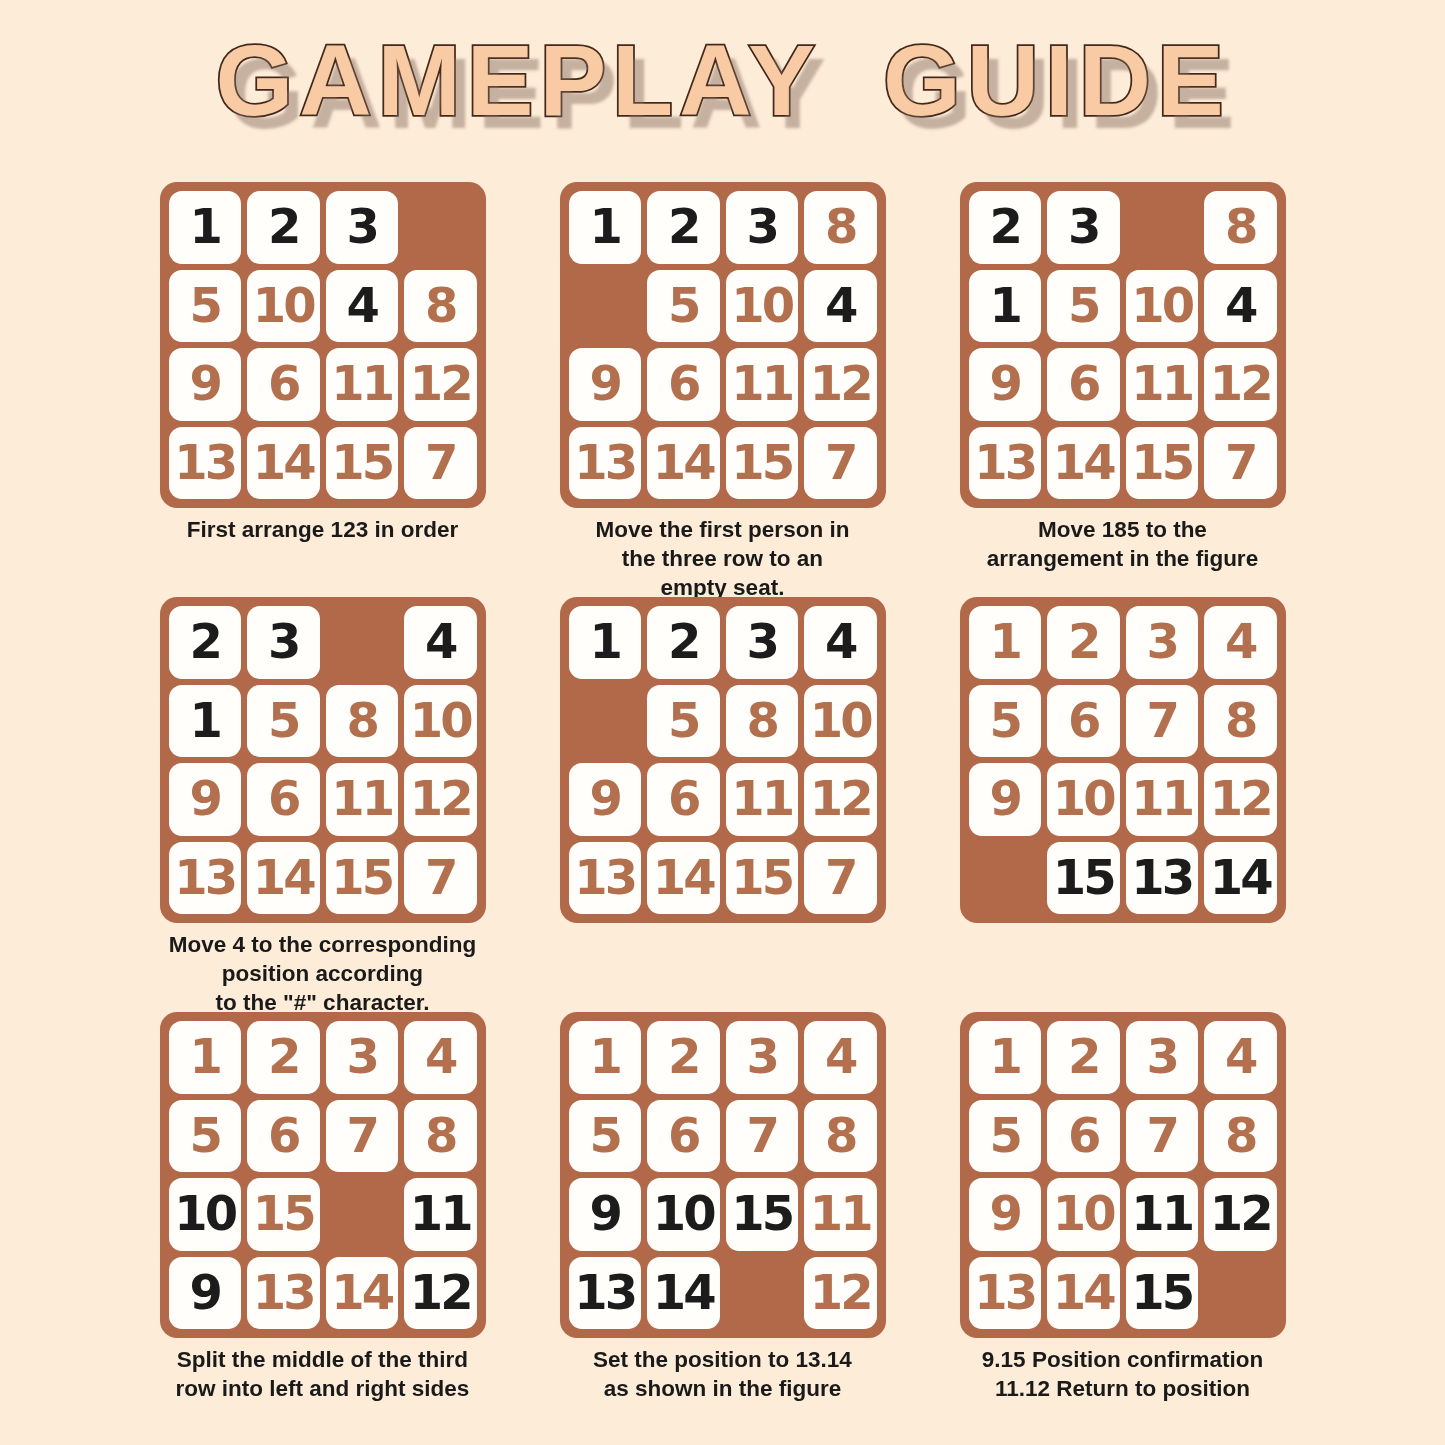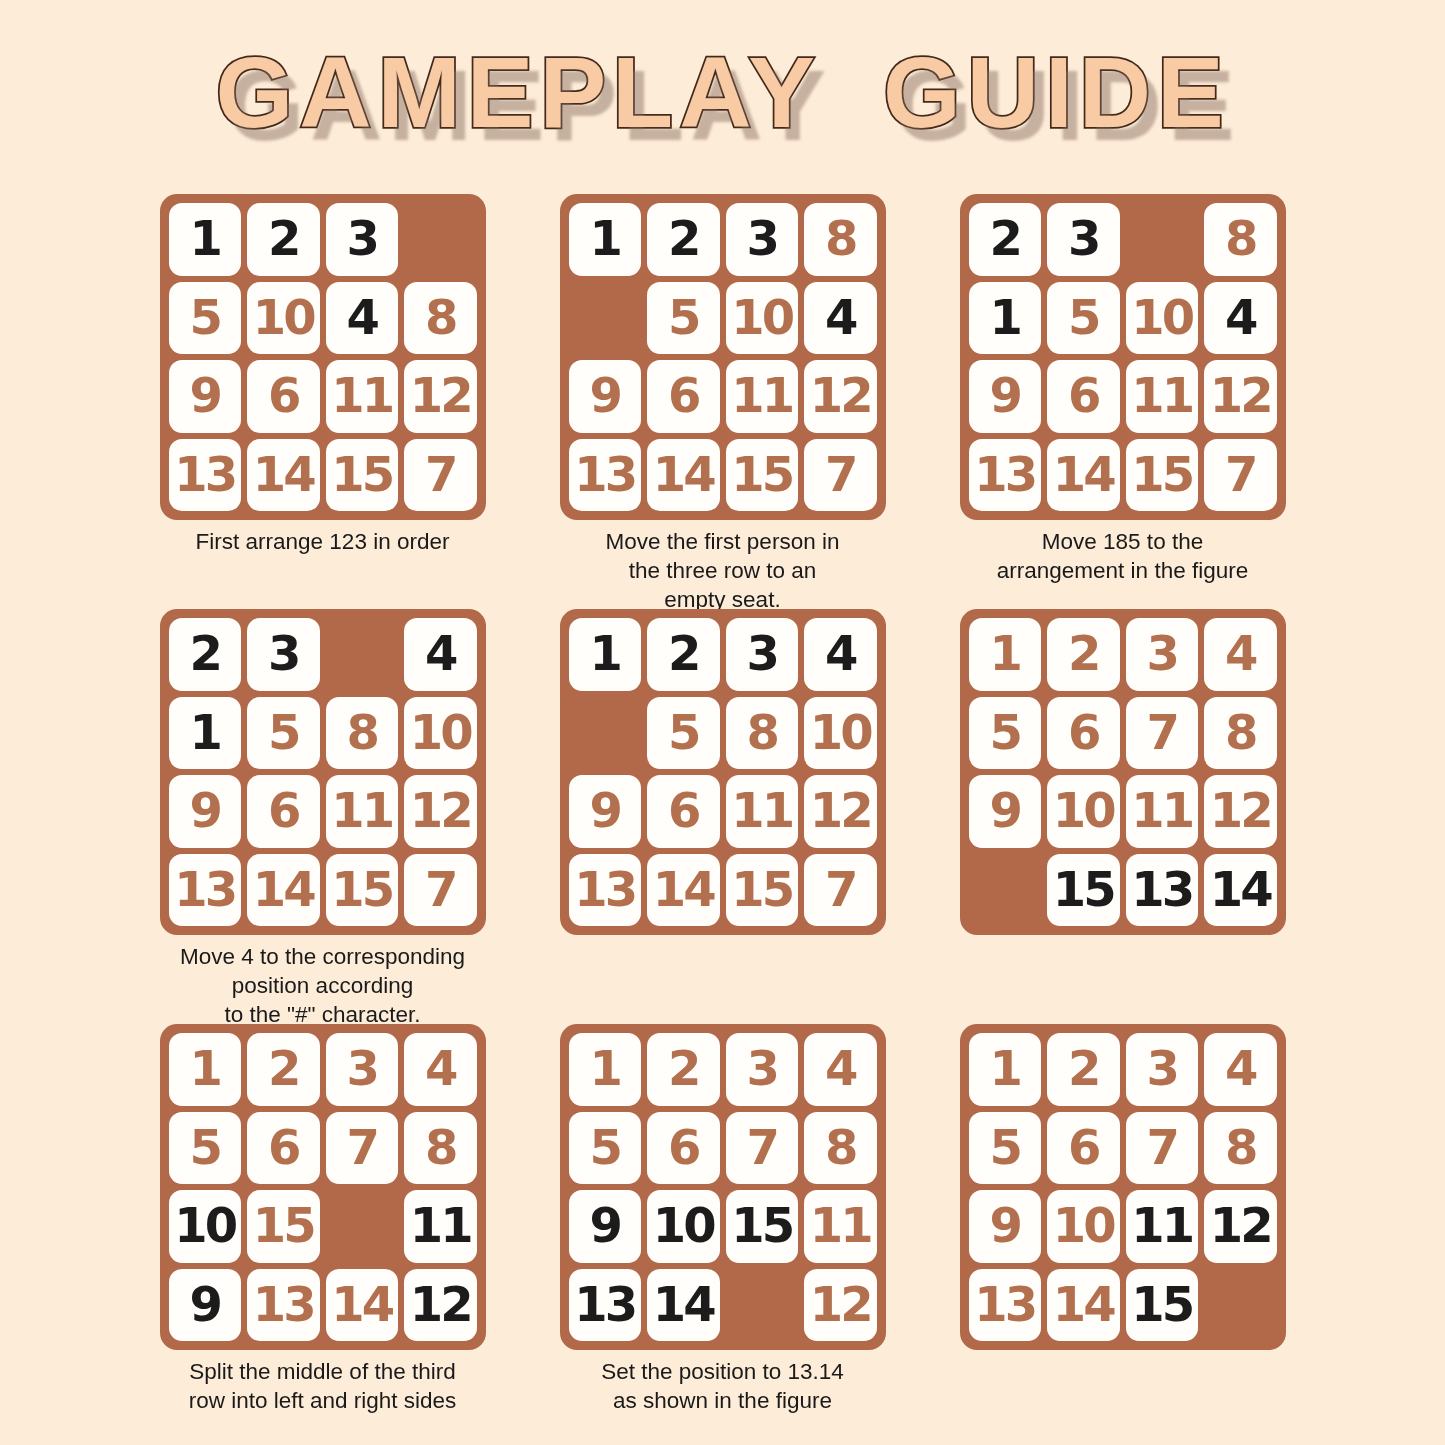--- a/index.html
+++ b/index.html
@@ -16,21 +16,21 @@
   *{margin:0;padding:0;box-sizing:border-box;}
   html,body{background:var(--page-bg);}
   .page{
     position:relative;
     width:1445px;height:1445px;
     background:var(--page-bg);
     overflow:hidden;
     font-family:"Liberation Sans",sans-serif;
   }
   .title{
-    margin-top:42px;
+    margin-top:30px;
     text-align:center;
     font-family:"Liberation Sans",sans-serif;
     font-weight:bold;
     font-size:100px;
     line-height:1;
     letter-spacing:6px;
     word-spacing:30px;
     color:var(--title-fill);
     -webkit-text-stroke:3.5px var(--title-outline);
     paint-order:stroke fill;
@@ -73,21 +73,21 @@
     line-height:1;
     padding-bottom:2px;
   }
   .tile.black{color:var(--num-black);}
   .tile.brown{color:var(--num-brown);}
   .cell-empty{background:transparent;}
   .caption{
     margin-top:8px;
     text-align:center;
     font-family:"Liberation Sans",sans-serif;
-    font-weight:400;
+    font-weight:700;
     font-size:22.5px;
     line-height:1.28;
     color:var(--caption-color);
     white-space:pre-line;
   }
 </style>
 </head>
 <body>
 
 <div class="page">
@@ -286,15 +286,17 @@
           <div class="tile brown">8</div>
           <div class="tile brown">9</div>
           <div class="tile brown">10</div>
           <div class="tile black">11</div>
           <div class="tile black">12</div>
           <div class="tile brown">13</div>
           <div class="tile brown">14</div>
           <div class="tile black">15</div>
           <div class="cell-empty"></div>
         </div>
+    <div class="caption">9.15 Position confirmation
+11.12 Return to position</div>
   </div>
 </div>
 </div>
 
 </body></html>

